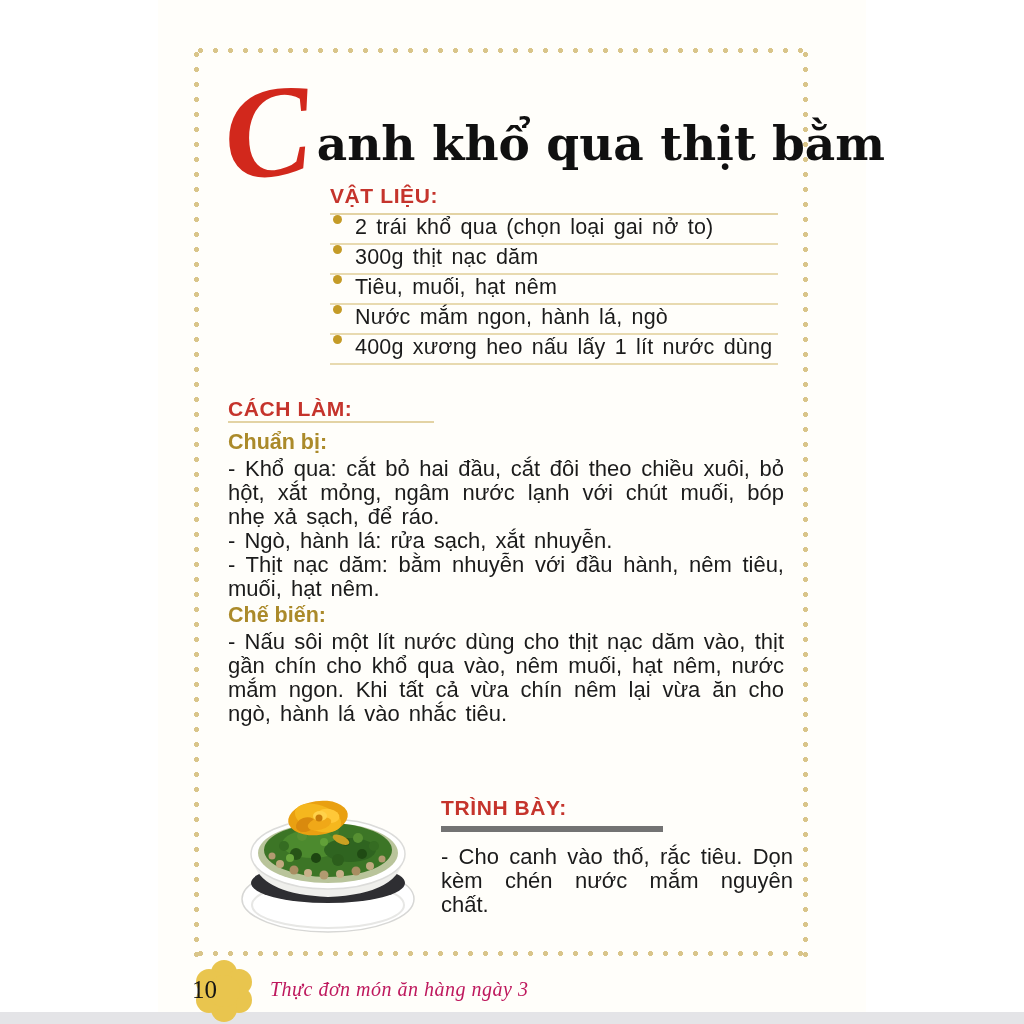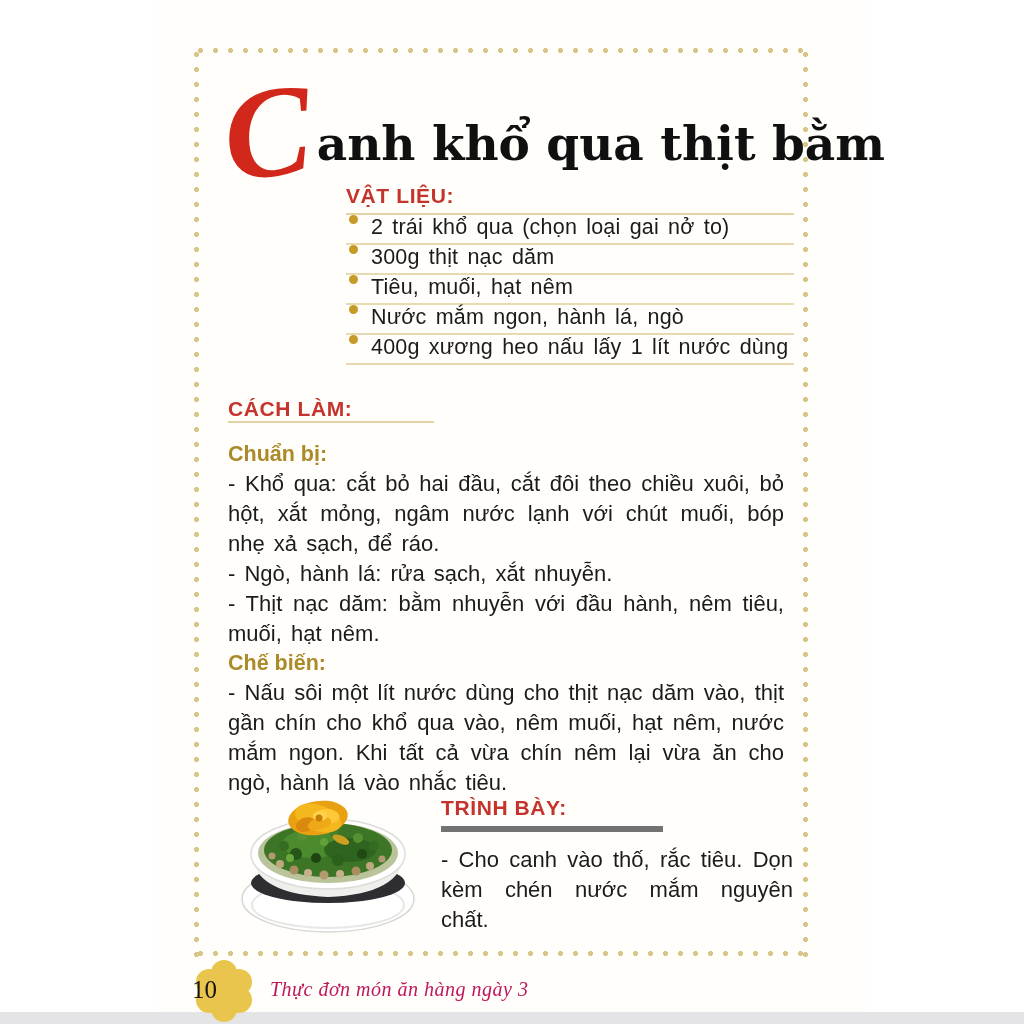--- a/index.html
+++ b/index.html
@@ -30,35 +30,35 @@
   .title-rest {
     font-family:"DejaVu Serif","Liberation Serif",serif; font-weight:bold;
     font-size:47px; color:#101010; margin:40px 0 0 6px; letter-spacing:0;
   }
 
   .red-head {
     font-size:21px; font-weight:bold; color:#c5342c; letter-spacing:0.6px; margin:0;
   }
 
   
-  .ingredients { position:absolute; left:346px; top:184px; width:448px; }
+  .ingredients { position:absolute; left:330px; top:184px; width:448px; }
   .ingredients .red-head { padding-bottom:5px; border-bottom:2px solid #e3d3a4; }
   .ingredients ul { list-style:none; margin:0; padding:0; }
   .ingredients li {
     display:flex; align-items:flex-start; gap:13px; height:28px;
     border-bottom:2px solid #e8dab0; font-size:21.5px; color:#1b1b1b;
     letter-spacing:0.2px; word-spacing:3px; white-space:nowrap;
   }
   .bullet { width:9px; height:9px; border-radius:50%; background:#c49b27; flex:none; margin-left:3px; }
 
   
   .method-head { position:absolute; left:228px; top:397px; width:206px; border-bottom:2px solid #e3d3a4; }
-  .body-col { position:absolute; left:228px; top:428px; width:556px;margin-top:12px; }
+  .body-col { position:absolute; left:228px; top:428px; width:556px; }
   .gold-head { margin:0; font-size:21.5px; line-height:29px; font-weight:bold; color:#ab8a2a; }
-  .step { margin:0; font-size:22px; line-height:30px; color:#1b1b1b; text-align:justify; word-spacing:3px; }
+  .step { margin:0; font-size:22px; line-height:24px; color:#1b1b1b; text-align:justify; word-spacing:3px; }
 
   
   .presentation { position:absolute; left:441px; top:796px; width:352px; }
   .presentation .red-head { width:222px; padding-bottom:6px; border-bottom:6px solid #737373; margin-bottom:13px; }
 
   .dish { position:absolute; left:238px; top:784px; width:180px; height:154px; }
 
   
   .flower-badge { position:absolute; left:192px; top:958px; width:64px; height:66px; }
   .page-num {

